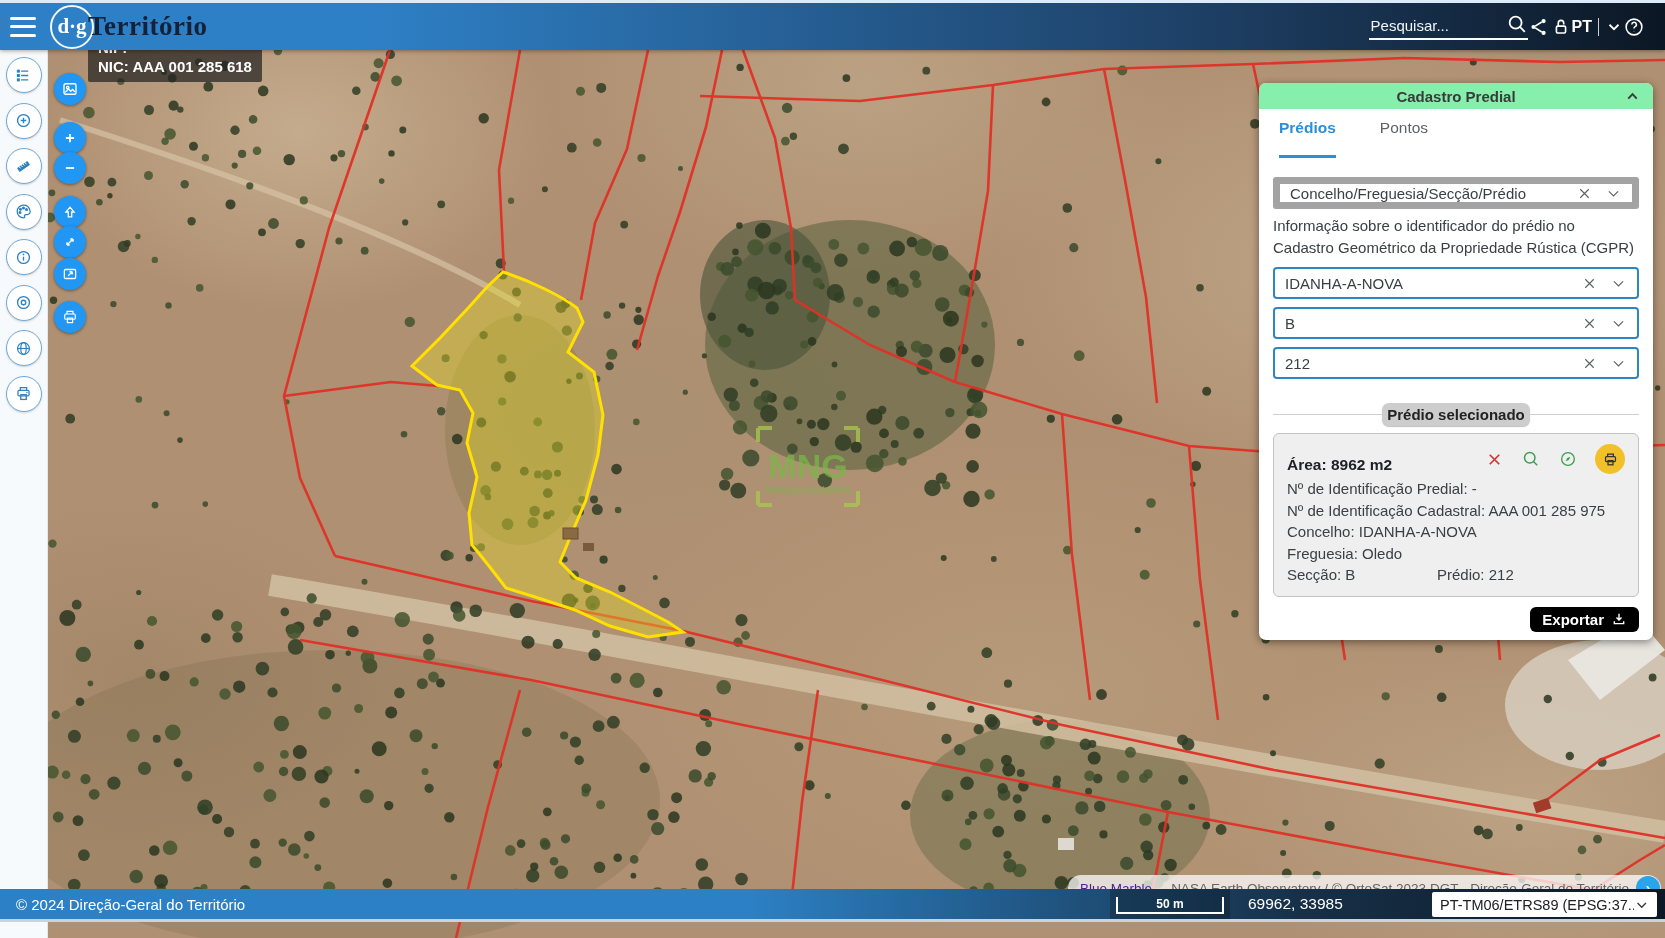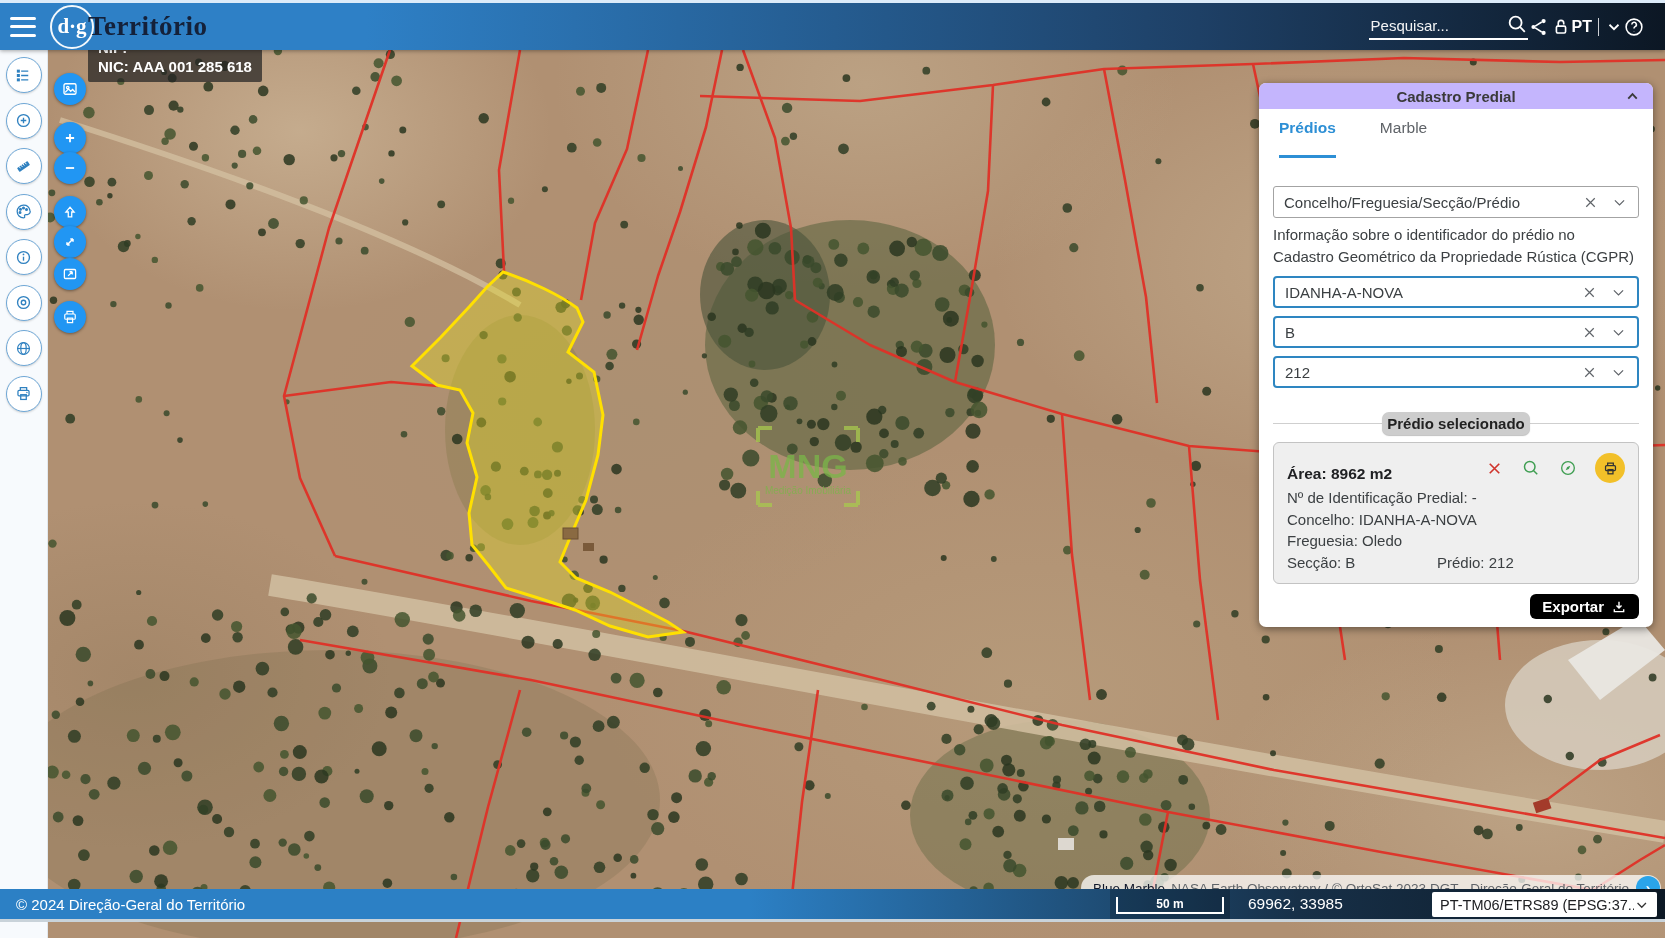--- a/index.html
+++ b/index.html
@@ -41,29 +41,29 @@
     display:flex;align-items:center;justify-content:center;cursor:pointer;box-shadow:0 1px 2px rgba(0,0,0,.15);flex:0 0 auto}
   
   .fbtn{position:absolute;left:54px;width:32px;height:32px;border-radius:50%;background:#2196F3;color:#fff;
     display:flex;align-items:center;justify-content:center;cursor:pointer;z-index:20;box-shadow:0 1px 3px rgba(0,0,0,.4)}
   
   #niftip{position:absolute;left:88px;top:34px;z-index:25;background:rgba(35,35,35,.72);color:#fff;
     padding:4px 10px 6px;font-size:15px;font-weight:bold;line-height:19px;border-radius:2px;white-space:nowrap}
   
   #panel{position:absolute;left:1259px;top:83px;width:394px;z-index:35;background:#fff;border-radius:7px;
     box-shadow:0 2px 8px rgba(0,0,0,.45);box-sizing:border-box}
-  .panel-header{height:26px;background:#c4b5fd;border-radius:7px 7px 0 0;display:flex;align-items:center;justify-content:center;position:relative}
+  .panel-header{height:26px;background:#86efac;border-radius:7px 7px 0 0;display:flex;align-items:center;justify-content:center;position:relative}
   .panel-header span{font-size:15px;font-weight:bold;color:#3a3a3a}
   .panel-header .chev{position:absolute;right:12px;top:5px;cursor:pointer;color:#3a3a3a}
   .tabs{display:flex;gap:44px;padding:10px 0 0 20px}
   .tab{font-size:15.5px;color:#5f6368;padding-bottom:18px;cursor:pointer}
   .tab.active{color:#2D8FD5;font-weight:bold;border-bottom:3px solid #2D8FD5}
   .panel-body{padding:0 14px 8px}
-  .sel{display:flex;align-items:center;height:32px;border:1px solid #a3a3a3;border-radius:3px;padding:0 10px;
-    font-size:15px;color:#3c4043;box-sizing:border-box;margin-top:28px;background:#fff;cursor:pointer}
+  .sel{display:flex;align-items:center;height:32px;border:7px solid #a3a3a3;border-radius:3px;padding:0 10px;
+    font-size:15px;color:#3c4043;box-sizing:border-box;margin-top:19px;background:#fff;cursor:pointer}
   .sel .val{flex:1 1 auto;white-space:nowrap;overflow:hidden}
   .sel .xic,.sel .cic{color:#5f6368;display:flex;align-items:center;margin-left:12px;cursor:pointer}
   .sel.blue{border:2px solid #2E86C1;border-radius:4px;margin-top:8px}
   .infotext{font-size:15px;color:#3c4043;line-height:22px;margin-top:6px}
   .divider{position:relative;margin-top:22px;height:26px;display:flex;align-items:center;justify-content:center}
   .divider:before{content:"";position:absolute;left:0;right:0;top:50%;height:1px;background:#cfcfcf}
   .divider span{position:relative;background:#cdcdcd;border-radius:7px;padding:3px 5px;font-size:15px;font-weight:bold;color:#222;
     box-shadow:0 1px 1px rgba(0,0,0,.25)}
   .card{margin-top:6px;background:#efefef;border:1px solid #c3c3c3;border-radius:6px;padding:10px 13px;box-sizing:border-box}
   .card-head{display:flex;align-items:flex-end;margin-bottom:4px}
@@ -72,21 +72,21 @@
   .printbtn{width:30px;height:30px;border-radius:50%;background:#F2C029;display:flex;align-items:center;justify-content:center;cursor:pointer;color:#333}
   .crow{font-size:15px;color:#3c4043;line-height:21.5px}
   .crow2{display:flex;font-size:15px;color:#3c4043;line-height:21.5px}
   .crow2 span:first-child{width:150px}
   .exportrow{display:flex;justify-content:flex-end;margin-top:10px}
   .exportbtn{background:#000000;color:#fff;border:none;border-radius:6px;font-size:15px;font-weight:bold;
     padding:4px 12px;display:flex;align-items:center;gap:7px;cursor:pointer;font-family:"Liberation Sans",sans-serif}
   
   #attrib{position:absolute;right:4px;bottom:37px;height:26px;z-index:22;background:rgba(255,255,255,.74);
     border-radius:13px;display:flex;align-items:center;padding:0 32px 0 12px;font-size:13.5px;color:#5f6368;white-space:nowrap}
-  #attrib .b1{color:#0f172a;margin-right:6px}
+  #attrib .b1{color:#4c1d95;margin-right:19px}
   #attrib .b3{text-decoration:underline;margin:0 4px}
   #attrib .gobtn{position:absolute;right:1px;top:1px;width:24px;height:24px;border-radius:50%;background:#2AA4EA;color:#fff;
     display:flex;align-items:center;justify-content:center;font-size:14px;font-weight:bold;cursor:pointer}
   
   #bottombar{position:absolute;left:0;bottom:16px;width:100%;height:33px;z-index:40;box-sizing:border-box;
     background:linear-gradient(90deg,#2C80C5 0%,#2C80C5 45%,#173048 78%,#0C1824 100%);
     border-bottom:3px solid #c9d3da;display:flex;align-items:center}
   .copyright{color:#fff;font-size:15px;margin-left:16px}
   #scalebar{position:absolute;left:1110px;top:0;width:120px;height:30px;background:rgba(0,0,0,.22);display:flex;align-items:flex-end;justify-content:center}
   #scalebar .bracket{width:104px;height:15px;border-left:2px solid #fff;border-right:2px solid #fff;border-bottom:2px solid #fff;
@@ -929,21 +929,21 @@
     <div class="panel-header">
       <span>Cadastro Predial</span>
       <span class="chev">
         <svg width="17" height="17" viewBox="0 0 24 24" fill="none" stroke="currentColor" stroke-width="2.6">
             <path d="M6 15 L12 8.5 L18 15"></path>
           </svg>
       </span>
     </div>
     <div class="tabs">
       <div class="tab active">Prédios</div>
-      <div class="tab">Marble</div>
+      <div class="tab">Pontos</div>
     </div>
     <div class="panel-body">
       <div class="sel">
         <span class="val">Concelho/Freguesia/Secção/Prédio</span>
         <span class="xic">
             <svg width="17" height="17" viewBox="0 0 24 24" fill="none" stroke="currentColor" stroke-width="1.7">
               <path d="M6 6 L18 18 M18 6 L6 18"></path>
             </svg>
           </span>
         <span class="cic">
@@ -1022,20 +1022,21 @@
             <span class="printbtn">
               <svg width="17" height="17" viewBox="0 0 24 24" fill="none" stroke="#333" stroke-width="1.8">
                   <path d="M8 8 V4.5 h8 V8"></path>
                   <rect x="5" y="8" width="14" height="7" rx="1.5"></rect>
                   <rect x="8.5" y="13.5" width="7" height="6"></rect>
                 </svg>
             </span>
           </span>
         </div>
         <div class="crow">Nº de Identificação Predial: -</div>
+        <div class="crow">Nº de Identificação Cadastral: AAA 001 285 975</div>
         <div class="crow">Concelho: IDANHA-A-NOVA</div>
         <div class="crow">Freguesia: Oledo</div>
         <div class="crow2">
           <span>Secção: B</span>
           <span>Prédio: 212</span>
         </div>
       </div>
 
       <div class="exportrow">
         <button class="exportbtn">

